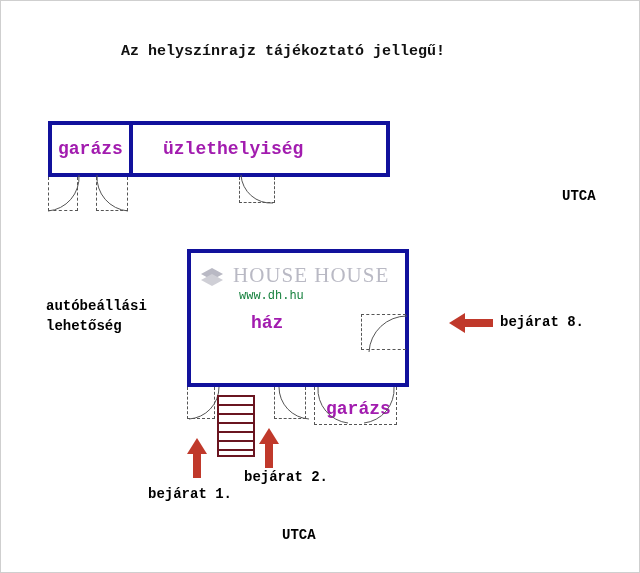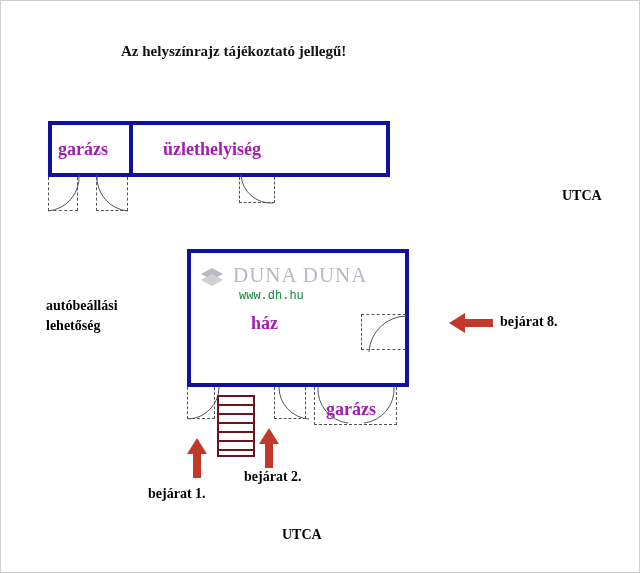--- a/index.html
+++ b/index.html
@@ -18,21 +18,21 @@
     position: relative;
     width: 640px;
     height: 573px;
     border: 1px solid #cfcfcf;
     box-sizing: border-box;
     background: #ffffff;
   }
   .txt {
     position: absolute;
     white-space: nowrap;
-    font-family: Liberation Serif, serif;
+    font-family: Liberation Mono, monospace;
   }
   .title-line {
     font-weight: bold;
     font-size: 15px;
     color: #111111;
   }
   .label-bold {
     font-weight: bold;
     font-size: 18px;
     color: #a21caf;
@@ -144,21 +144,21 @@
 
   <div class="room" style="left:186px; top:248px; width:222px; height:138px;"></div>
 
   <div class="txt label-bold" style="left:250px; top:312px;">ház</div>
 
   <div class="wm">
     <svg class="wm-logo" viewBox="0 0 26 26">
       <polygon points="2,9 13,3 24,9 13,15" fill="#b9b9c4"></polygon>
       <polygon points="2,15 13,9 24,15 13,21" fill="#cfcfd6"></polygon>
     </svg>
-    <div class="wm-main">DUNA DUNA</div>
+    <div class="wm-main">HOUSE HOUSE</div>
     <div class="wm-sub">www.dh.hu</div>
   </div>
 
   <div class="dashed" style="left:360px; top:313px; width:45px; height:36px; border-right:none;"></div>
   <svg class="door-arc" style="left:356px; top:309px;" width="56" height="46">
     <path d="M 50 6 A 38 38 0 0 0 12 42" fill="none" stroke="#555" stroke-width="1"></path>
   </svg>
 
   <div class="txt label-plain" style="left:45px; top:297px;">autóbeállási</div>
   <div class="txt label-plain" style="left:45px; top:317px;">lehetőség</div>

